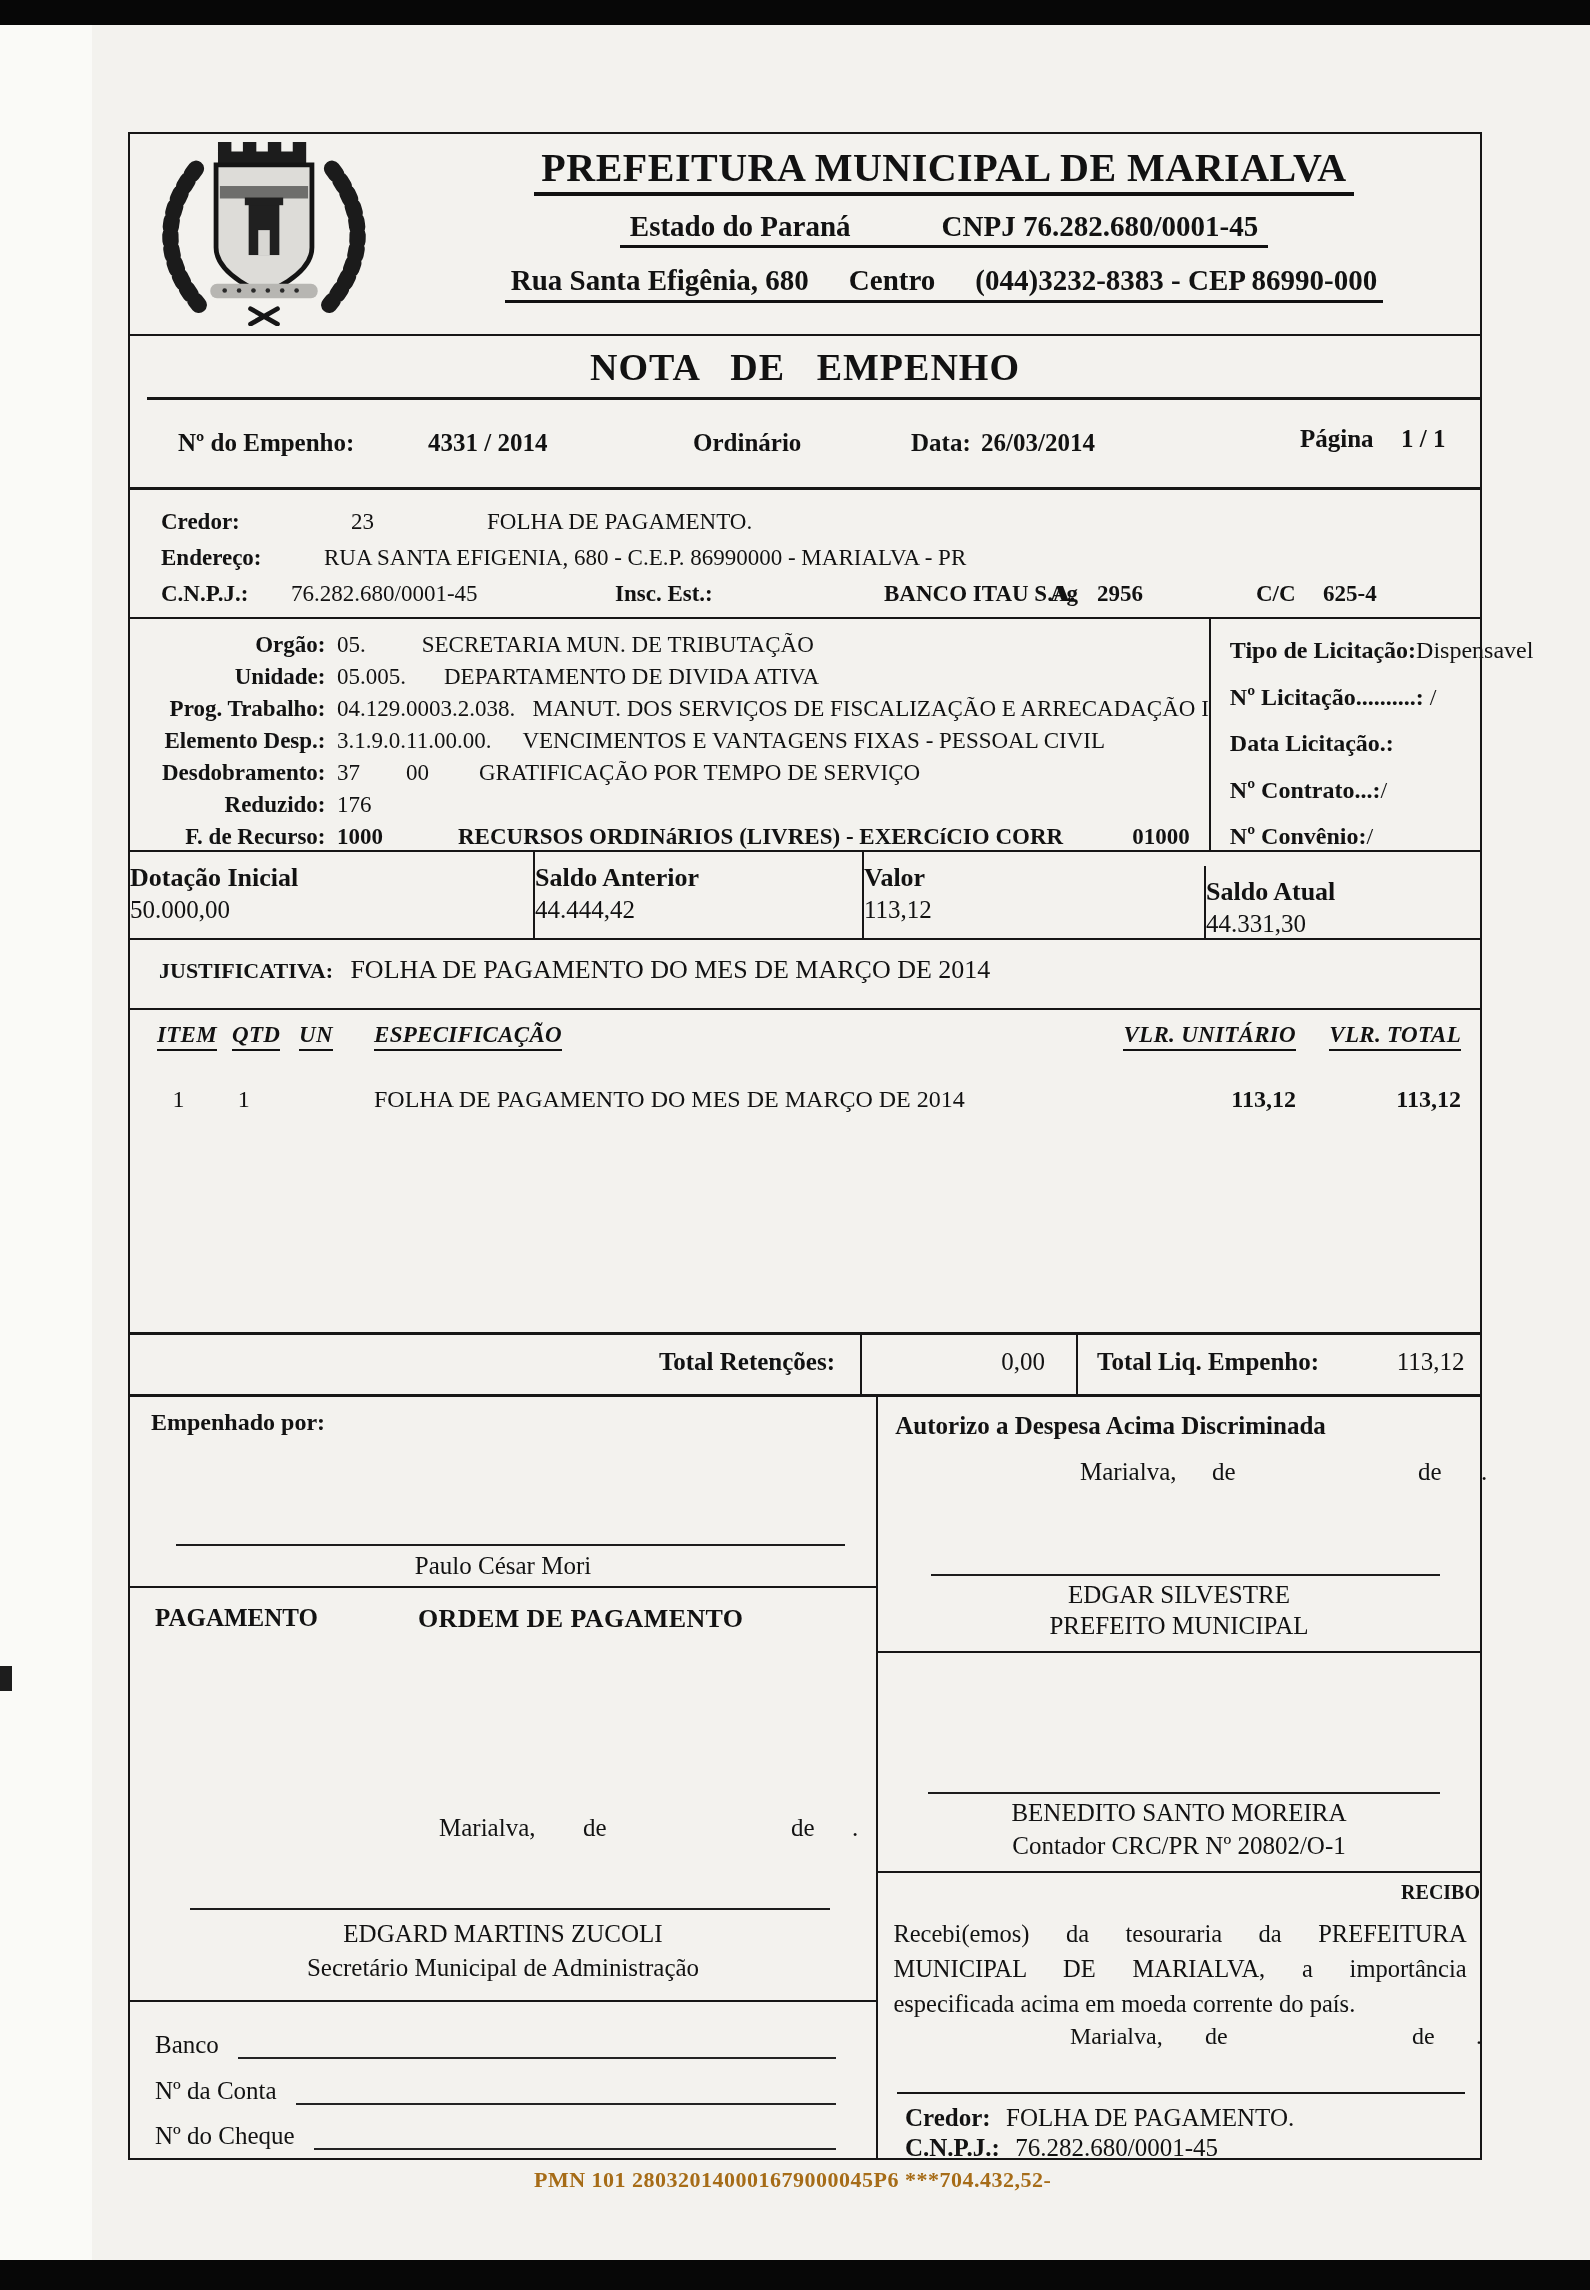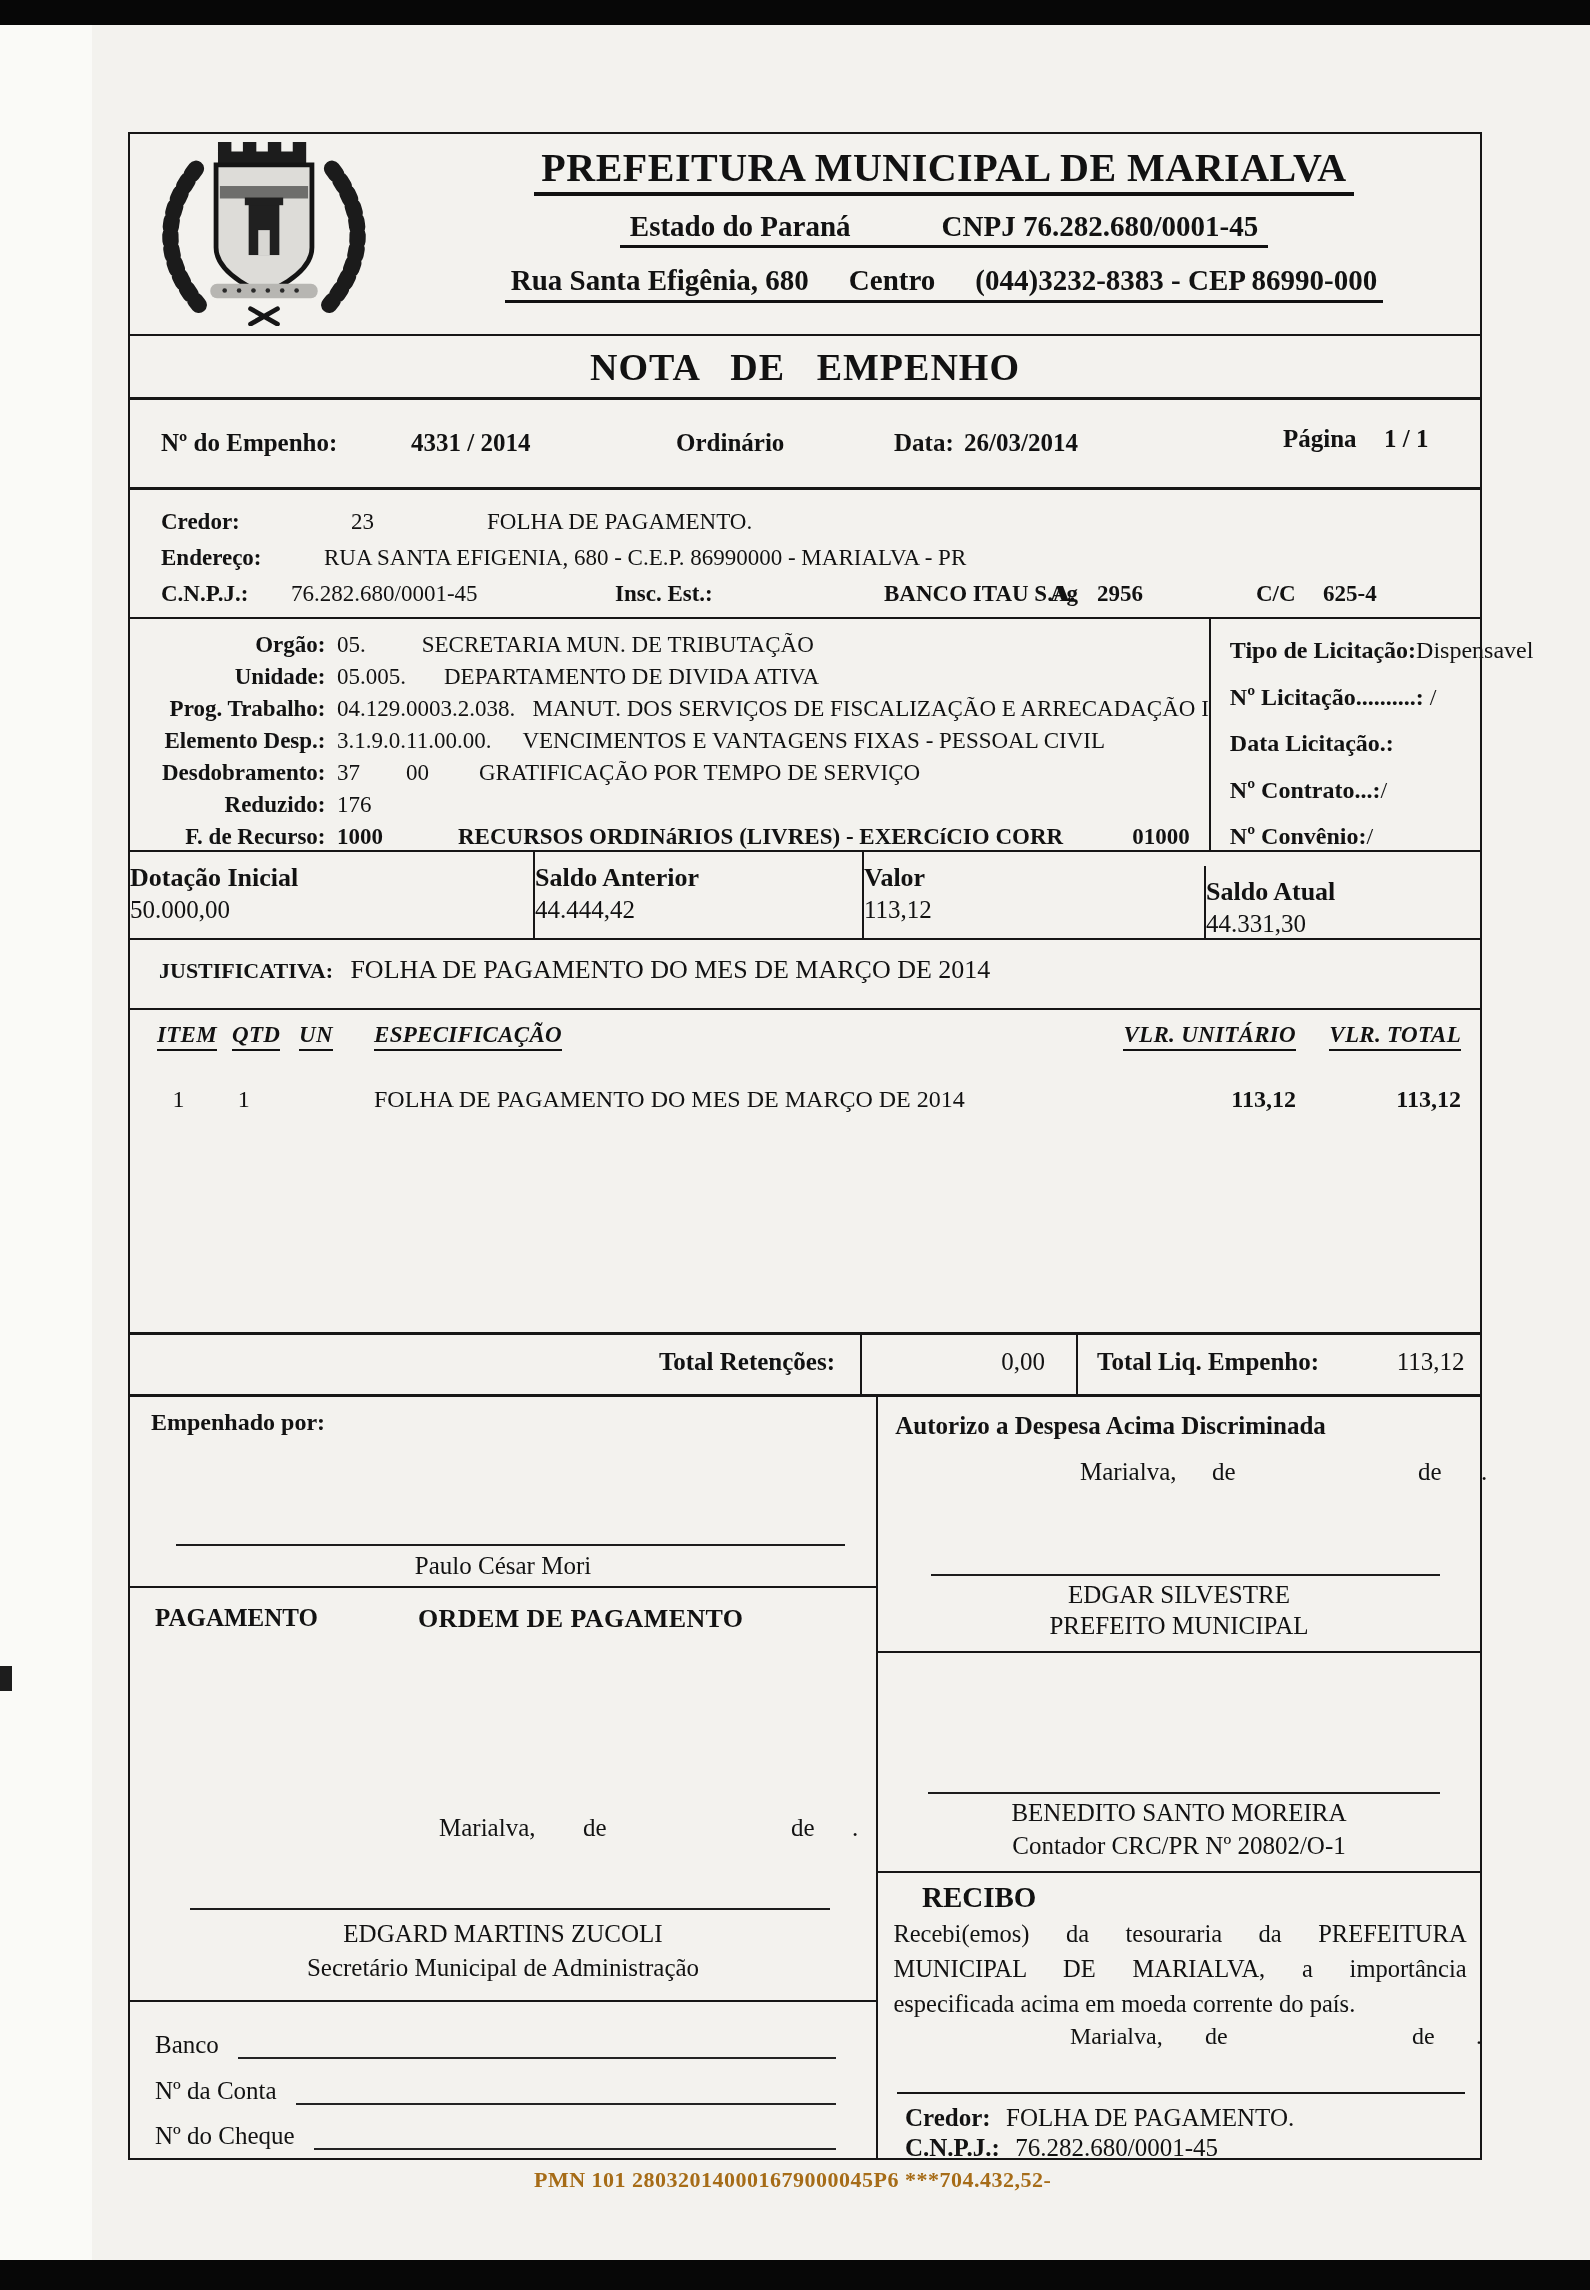--- a/index.html
+++ b/index.html
@@ -20,21 +20,21 @@
   .htext{margin-left:288px;padding-top:11.5px;width:1052px;display:flex;flex-direction:column;align-items:center;}
   .h-org{font-size:40px;font-weight:bold;letter-spacing:0.5px;border-bottom:4.8px solid #111;padding:0 7.7px 1.9px;line-height:1.12;}
   .h-line2{margin-top:13.4px;font-size:29px;font-weight:bold;border-bottom:3.8px solid #111;padding:0 9.6px 2.9px;display:flex;gap:91px;}
   .h-line3{margin-top:15.4px;font-size:29px;font-weight:bold;border-bottom:3.8px solid #111;padding:0 5.8px 2.9px;display:flex;gap:40px;}
 
   
   .sec-title{height:63px;border-top:2.9px solid #161616;text-align:center;}
   .doc-title{font-size:38px;font-weight:bold;word-spacing:21px;padding-top:8.6px;letter-spacing:1px;}
 
   
-  .sec-empenho{height:90px;border-top:3.8px solid #161616;position:relative;font-size:25px;font-weight:bold;}
+  .sec-empenho{height:90px;border-top:3.8px solid #161616;position:relative;font-size:25px;font-weight:bold;margin-left:17px;}
   .sec-empenho span{position:absolute;top:29px;white-space:nowrap;}
   .e-num-label{left:31px;}  .e-number{left:281px;}  .e-kind{left:546px;}
   .e-date-label{left:764px;} .e-date{left:834px;}
   .e-page-label{left:1153px;top:25px!important;} .e-page{left:1254px;top:25px!important;}
 
   
   .sec-credor{height:130px;border-top:3.8px solid #161616;position:relative;font-size:23px;}
   .sec-credor .row{position:absolute;left:0;right:0;height:33px;}
   .sec-credor span{position:absolute;white-space:nowrap;}
   .lbl{font-weight:bold;}
@@ -120,21 +120,21 @@
   .sr-a .cityrow .p1{left:202px;} .sr-a .cityrow .p2{left:334px;}
   .sr-a .cityrow .p3{left:540px;} .sr-a .cityrow .p4{left:603px;}
   .sr-a .sigline{left:53px;right:40px;bottom:75px;}
   .sr-a .n1{bottom:42px;} .sr-a .n2{bottom:11.5px;}
 
   .sr-b{height:221px;border-top:2.9px solid #161616;position:relative;font-size:25px;}
   .sr-b .sigline{left:50px;right:40px;bottom:77px;}
   .sr-b .n1{bottom:44px;} .sr-b .n2{bottom:11.5px;}
 
   .sr-c{height:288px;border-top:2.9px solid #161616;position:relative;font-size:24px;}
-  .rec-title{position:absolute;left:0;right:0;top:7.7px;text-align:left;font-weight:bold;font-size:29px;padding-left:44px;}
+  .rec-title{position:absolute;left:0;right:0;top:7.7px;text-align:right;font-weight:bold;font-size:20px;}
   .rec-body{position:absolute;left:15.4px;right:13.4px;top:44px;text-align:justify;line-height:1.42;font-size:24.5px;}
   .sr-c .cityrow{top:150px;}
   .sr-c .cityrow .p1{left:192px;} .sr-c .cityrow .p2{left:327px;}
   .sr-c .cityrow .p3{left:534px;} .sr-c .cityrow .p4{left:598px;}
   .rec-divider{position:absolute;left:19px;right:15.4px;top:219px;border-top:2.9px solid #161616;}
   .rec-credor{position:absolute;left:27px;top:231px;font-size:25px;white-space:nowrap;}
   .rec-cnpj{position:absolute;left:27px;top:261px;font-size:25px;white-space:nowrap;}
   .rec-credor .v,.rec-cnpj .v{margin-left:15.4px;font-weight:normal;}
 
   .stamp{position:absolute;left:534px;top:2167px;font-family:Liberation Serif, serif;

